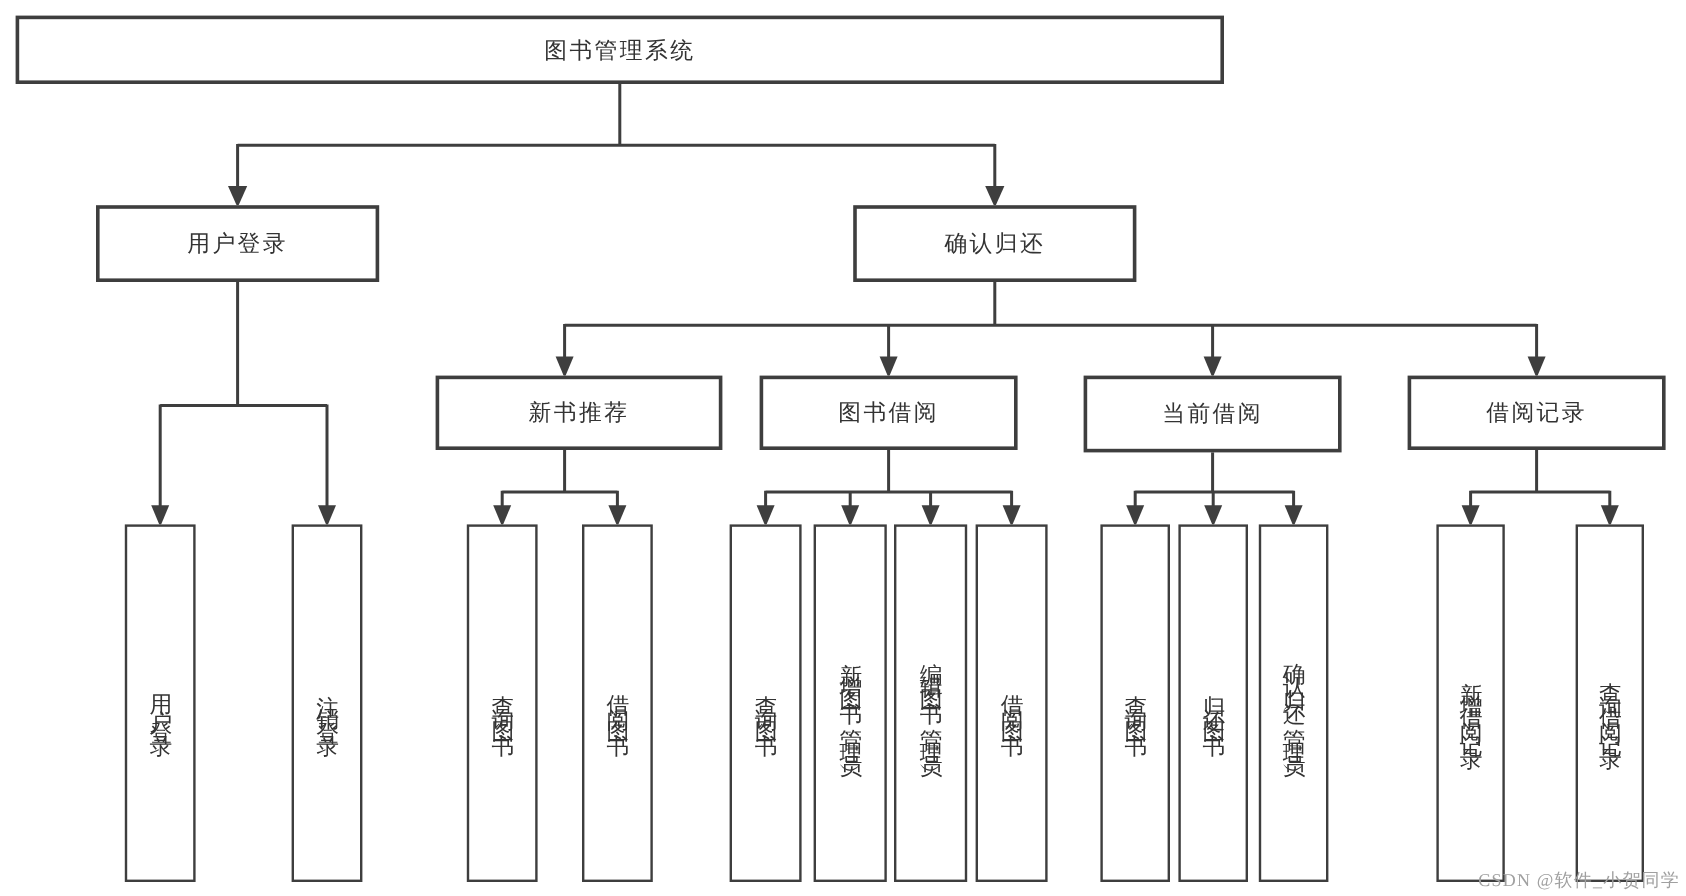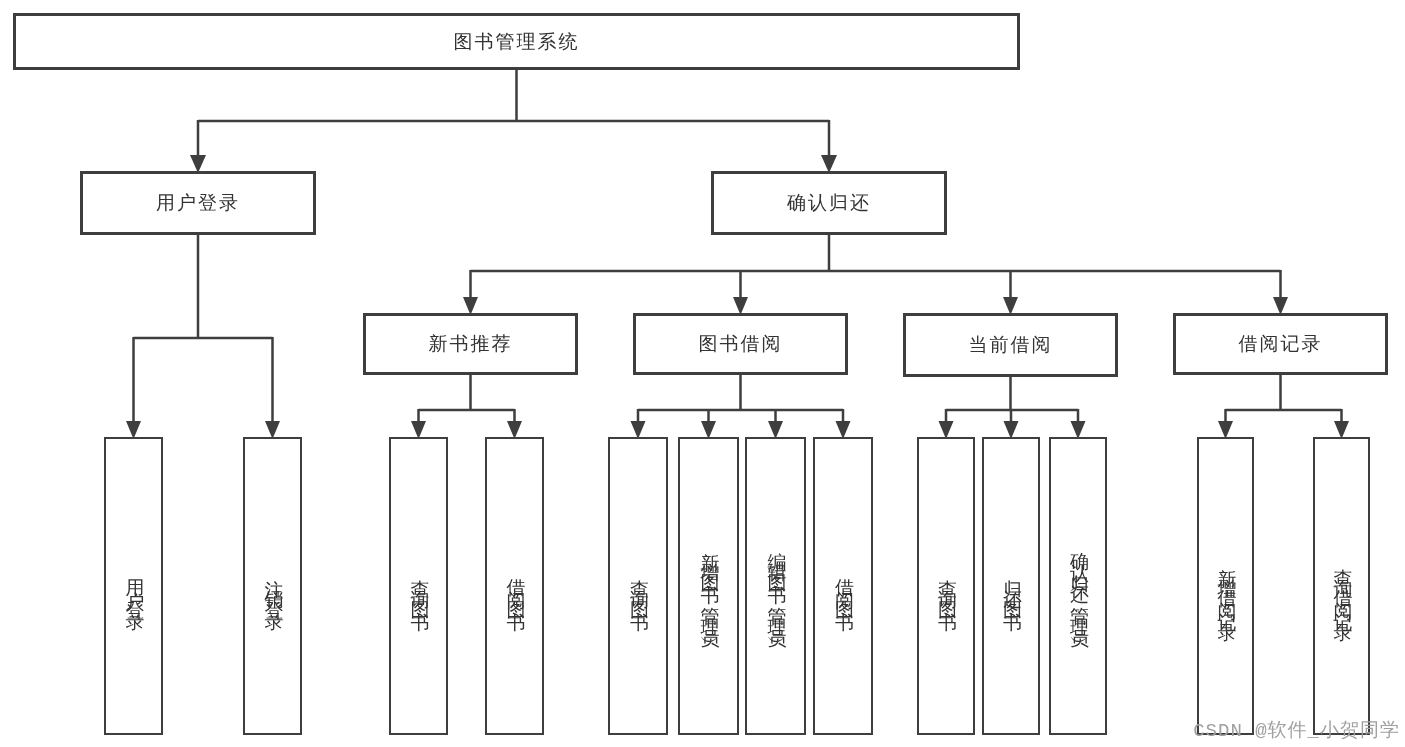--- a/index.html
+++ b/index.html
@@ -6,21 +6,21 @@
     --line:#3e3e3e;
     --ink:#333333;
     --watermark:#a0a0a0;
     --background:#ffffff;
   }
   html,body{margin:0;padding:0;background:var(--background);}
   #stage{
     position:relative;
     width:1405px;height:747px;
     background:var(--background);
-    font-family:Liberation Mono, monospace;
+    font-family:Liberation Serif, serif;
     color:var(--ink);
     overflow:hidden;
   }
   #connectors{position:absolute;left:0;top:0;width:1405px;height:747px;pointer-events:none;}
   #connectors path{stroke:var(--line);stroke-width:2.5;fill:none;}
   #connectors polygon{fill:var(--line);stroke:none;}
   .node{
     position:absolute;
     border:3px solid var(--line);
     background:#fff;
@@ -40,21 +40,21 @@
   .vnode span{
     writing-mode:vertical-rl;
     text-orientation:mixed;
     font-size:19px;
     letter-spacing:11px;
     line-height:1;
   }
   .watermark{
     position:absolute;
     right:5px;bottom:4px;
-    font-size:19px;
+    font-size:15px;
     color:var(--watermark);
     letter-spacing:1px;
     margin-top:20px;
   }
 </style>
 </head>
 <body>
 
 <div id="stage">
 
@@ -106,21 +106,21 @@
       <polygon points="1218,421 1233,421 1225.5,439"></polygon>
       <polygon points="1334,421 1349,421 1341.5,439"></polygon>
     </g>
   </svg>
 
   <div class="node" style="left:13px;top:13px;width:1007px;height:57px;">图书管理系统</div>
 
   <div class="node" style="left:80px;top:171px;width:236px;height:64px;">用户登录</div>
   <div class="node" style="left:711px;top:171px;width:236px;height:64px;">确认归还</div>
 
-  <div class="node" style="left:363px;top:313px;width:215px;height:62px;">新书推荐</div>
+  <div class="node" style="left:363px;top:313px;width:239px;height:62px;">新书推荐</div>
   <div class="node" style="left:633px;top:313px;width:215px;height:62px;">图书借阅</div>
   <div class="node" style="left:903px;top:313px;width:215px;height:64px;">当前借阅</div>
   <div class="node" style="left:1173px;top:313px;width:215px;height:62px;">借阅记录</div>
 
   <div class="vnode" style="left:104px;width:59px;">
     <span>用户登录</span>
   </div>
   <div class="vnode" style="left:243px;width:59px;">
     <span>注销登录</span>
   </div>

